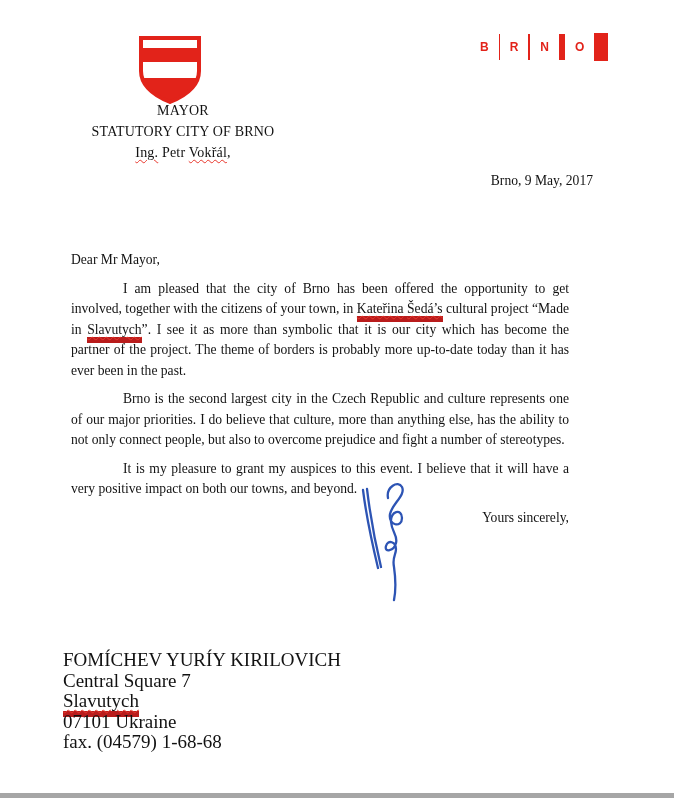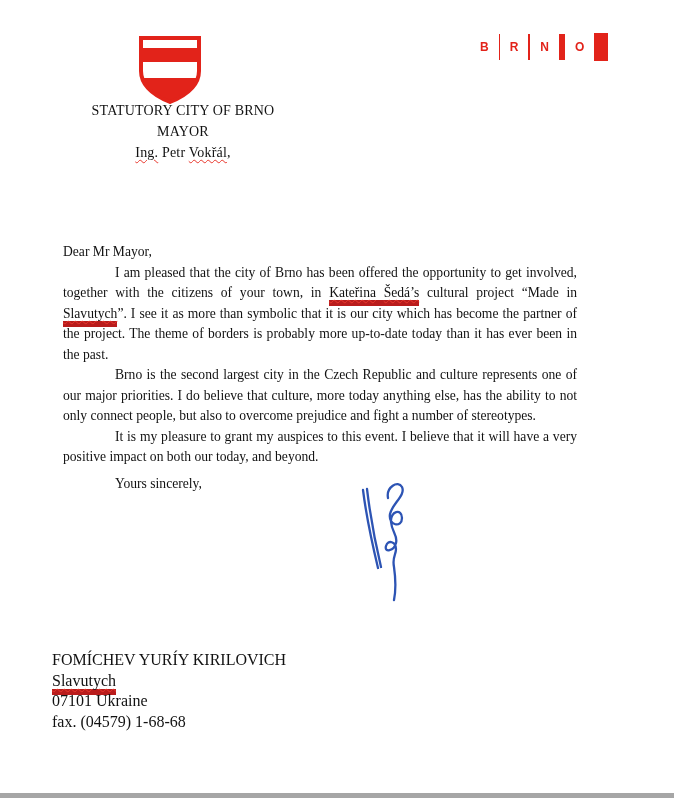--- a/index.html
+++ b/index.html
@@ -88,28 +88,29 @@
 
   
   .body-text {
     position: absolute;
     left: 63px;
     top: 242px;
     width: 514px;
     font-size: 13.6px;
     line-height: 20.5px;
   }
-  .body-text p { margin: 0; }
+  .body-text p { margin: 8px; }
   .body-text p.para {
     text-align: justify;
     text-indent: 52px;
   }
   .body-text p.closing {
     text-indent: 52px;
     margin-top: 6px;
+    text-align: right;
   }
 
   
   .signature {
     position: absolute;
     left: 340px;
     top: 472px;
     width: 110px;
     height: 132px;
   }
@@ -117,23 +118,23 @@
     stroke: var(--signature-blue, #2d54b4);
     fill: none;
     stroke-width: 2.3;
     stroke-linecap: round;
     stroke-linejoin: round;
   }
 
   
   .recipient {
     position: absolute;
-    left: 52px;
+    left: 63px;
     top: 650px;
-    font-size: 16px;
+    font-size: 19px;
     line-height: 20.5px;
     white-space: nowrap;
   }
 
   
   .bottom-edge {
     position: absolute;
     left: 0;
     bottom: 0;
     width: 674px;
@@ -154,55 +155,57 @@
     </defs>
     <g clip-path="url(#shieldClip)">
       <rect class="fill-white" x="0" y="0" width="62" height="68"></rect>
       <rect class="fill-red" x="0" y="12" width="62" height="14"></rect>
       <rect class="fill-red" x="0" y="42" width="62" height="26"></rect>
     </g>
     <path class="edge" d="M2,2 H60 V35 C60,50 47,59.5 31,66 C15,59.5 2,50 2,35 Z"></path>
   </svg>
 
   <div class="org-block">
+    <div>MAYOR</div>
     <div>STATUTORY CITY OF BRNO</div>
-    <div>MAYOR</div>
     <div><span class="sq">Ing.</span><span> Petr </span><span class="sq">Vokřál</span><span>,</span></div>
   </div>
 
   <div class="brno-logo">
     <span class="letter">B</span>
     <span class="bar bar-1"></span>
     <span class="letter">R</span>
     <span class="bar bar-2"></span>
     <span class="letter">N</span>
     <span class="bar bar-3"></span>
     <span class="letter">O</span>
     <span class="bar bar-4"></span>
   </div>
 
   <div class="date-block">
+    <div>Brno, 9 May, 2017</div>
   </div>
 
   <div class="body-text">
     <p>Dear Mr Mayor,</p>
     <p class="para"><span>I am pleased that the city of Brno has been offered the opportunity to get involved, together with the citizens of your town, in </span><span class="u"><span class="sq">Kateřina</span><span> </span><span class="sq">Šedá’s</span></span><span> cultural project “Made in </span><span class="u sq">Slavutych</span><span>”. I see it as more than symbolic that it is our city which has become the partner of the project. The theme of borders is probably more up-to-date today than it has ever been in the past.</span></p>
-    <p class="para">Brno is the second largest city in the Czech Republic and culture represents one of our major priorities. I do believe that culture, more today anything else, has the ability to not only connect people, but also to overcome prejudice and fight a number of stereotypes.</p>
-    <p class="para">It is my pleasure to grant my auspices to this event. I believe that it will have a very positive impact on both our today, and beyond.</p>
+    <p class="para">Brno is the second largest city in the Czech Republic and culture represents one of our major priorities. I do believe that culture, more than anything else, has the ability to not only connect people, but also to overcome prejudice and fight a number of stereotypes.</p>
+    <p class="para">It is my pleasure to grant my auspices to this event. I believe that it will have a very positive impact on both our towns, and beyond.</p>
     <p class="closing">Yours sincerely,</p>
   </div>
 
   <svg class="signature" viewBox="0 0 110 132" width="110" height="132" aria-hidden="true">
     <path d="M23,18 C26,42 33,75 38,96"></path>
     <path d="M27,17 C30,42 36,74 41,95"></path>
     <path d="M48,26 C46,15 58,8 62,15 C66,23 52,32 50,42 C48,54 62,56 62,46 C62,36 50,39 51,50 C52,61 58,63 56,71 C54,79 44,81 46,74 C48,67 56,70 56,77 C56,83 52,85 54,95 C56,109 56,118 54,128"></path>
   </svg>
 
   <div class="recipient">
     <div>FOMÍCHEV YURÍY KIRILOVICH</div>
+    <div>Central Square 7</div>
     <div><span class="u sq">Slavutych</span></div>
     <div>07101 Ukraine</div>
     <div>fax. (04579) 1-68-68</div>
   </div>
 
   <div class="bottom-edge"></div>
 
 </div>
 
 </body></html>

